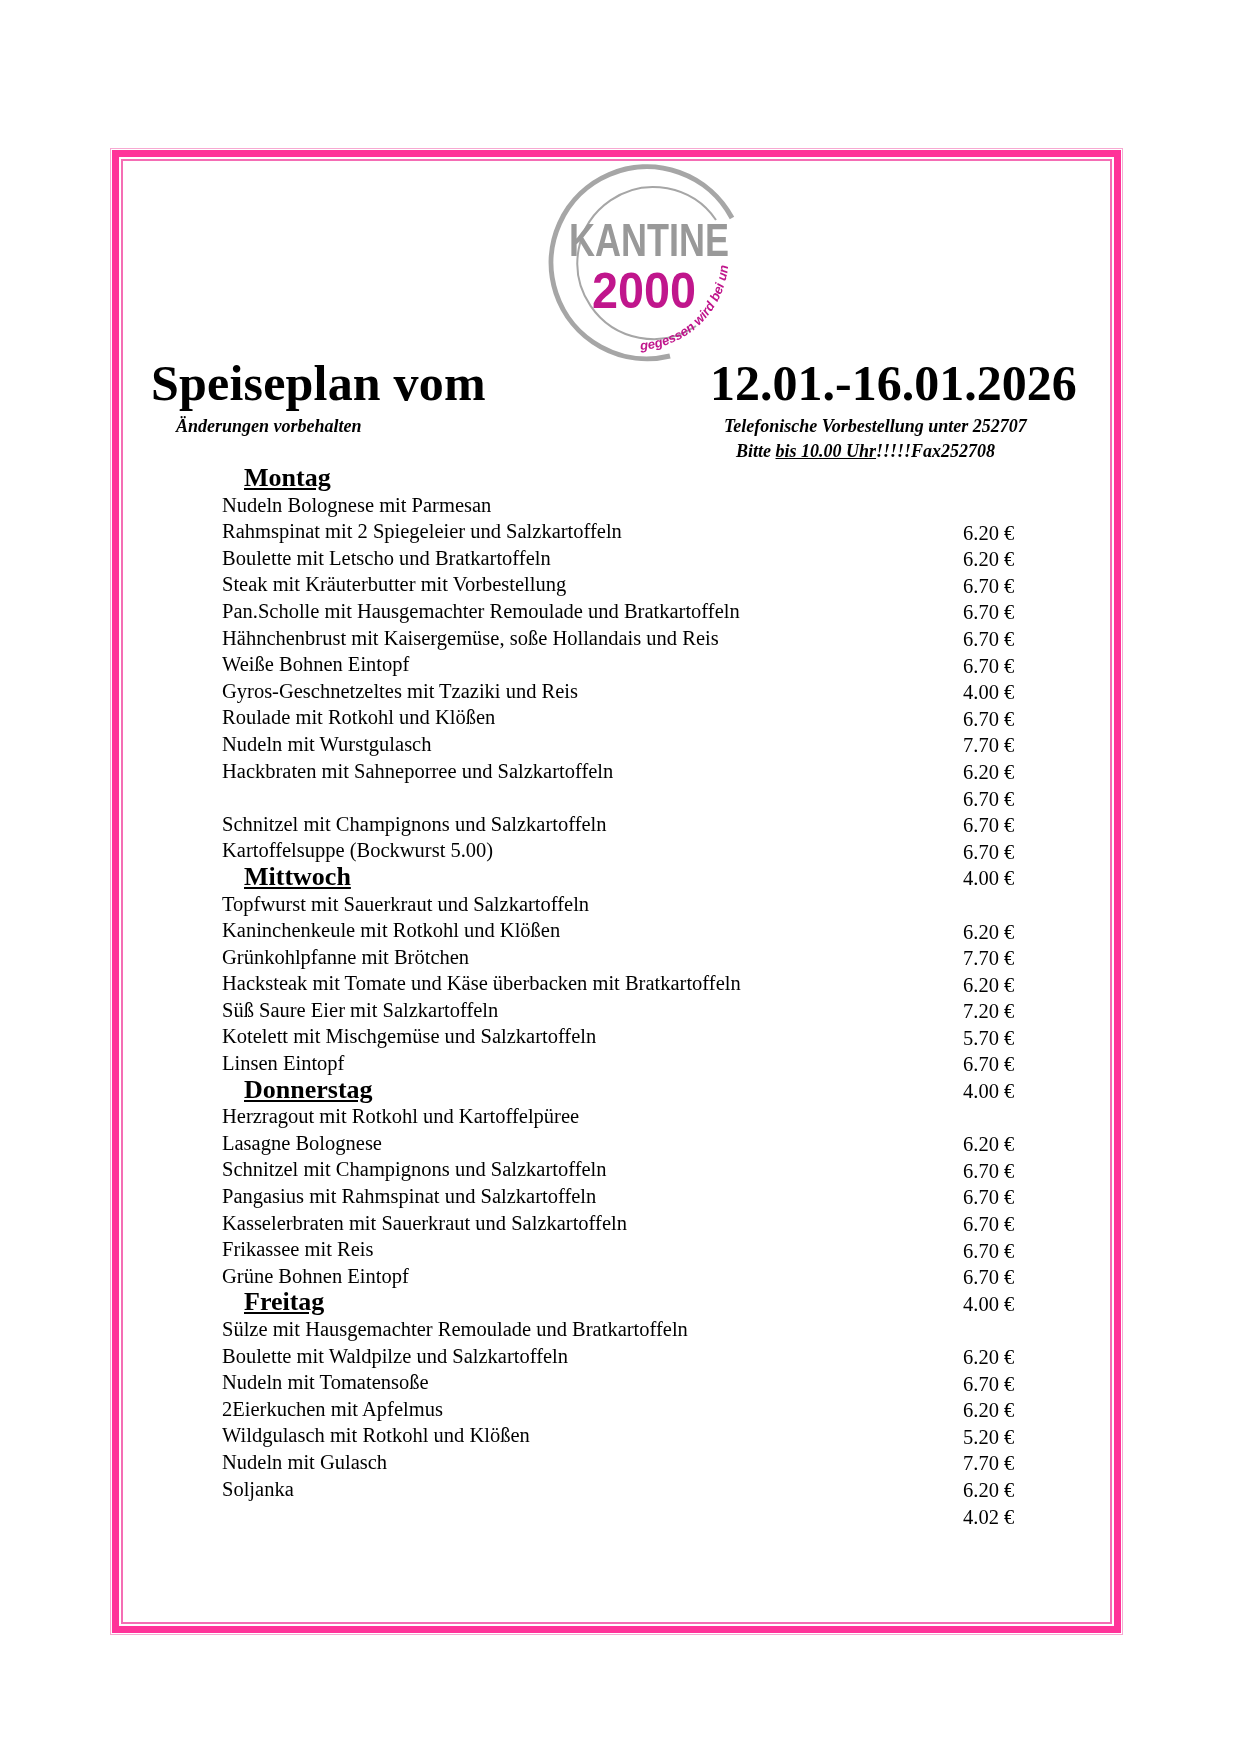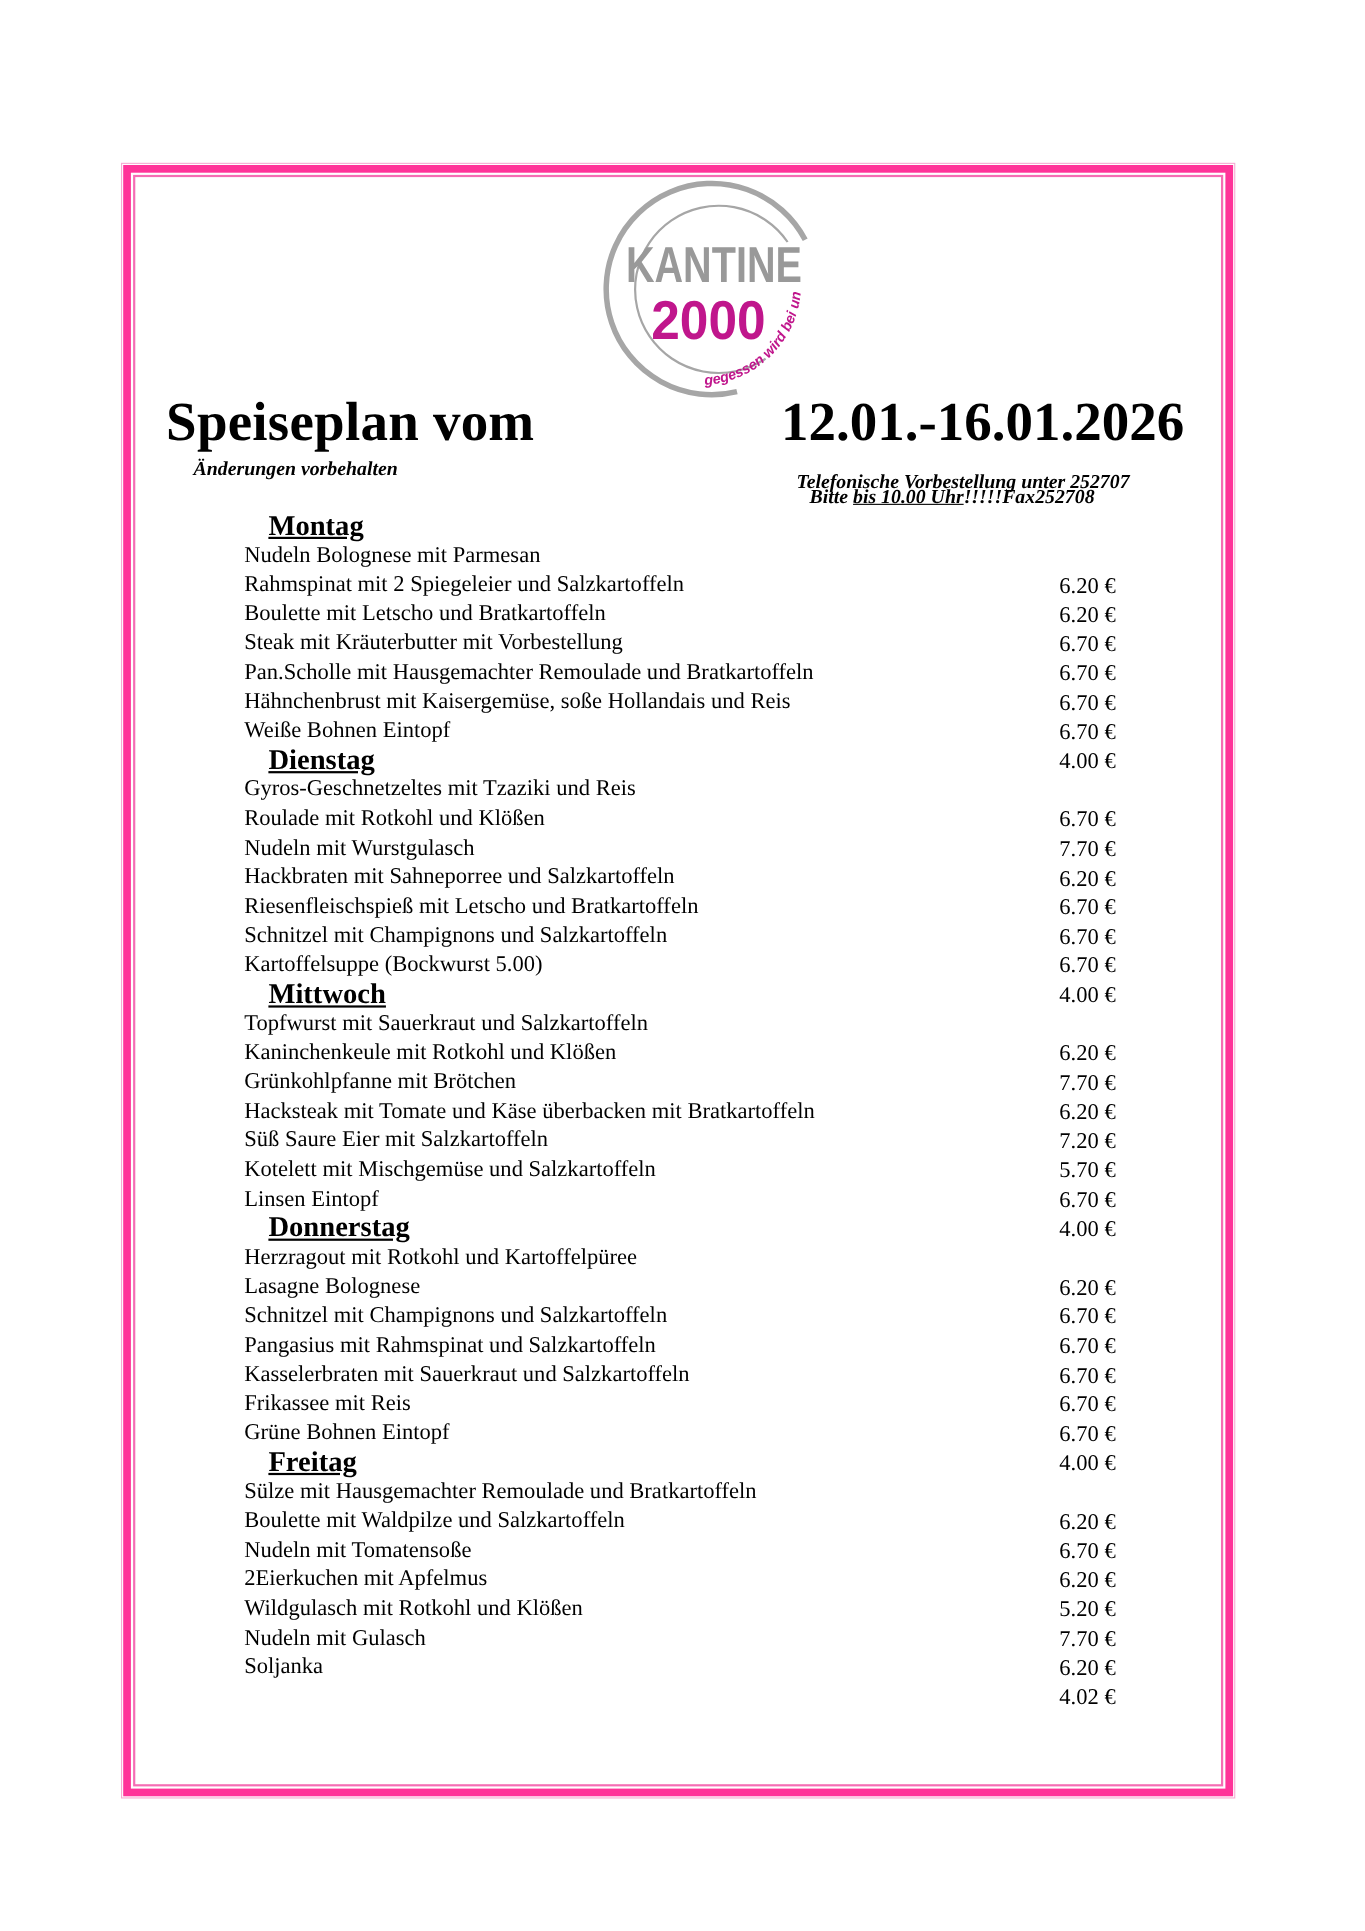--- a/index.html
+++ b/index.html
@@ -19,21 +19,21 @@
     .logo svg { width: 100%; height: 100%; display: block; }
 
     
     .title { position: absolute; left: 151px; top: 358px; font-size: 50px; font-weight: bold;
              line-height: 1; letter-spacing: 0.2px; white-space: nowrap; }
     .date  { position: absolute; left: 710px; top: 358px; font-size: 50px; font-weight: bold;
              line-height: 1; white-space: nowrap; }
     .note  { position: absolute; left: 176px; top: 416px; font-size: 18px; font-weight: bold;
              font-style: italic; white-space: nowrap; }
     .phone { position: absolute; left: 724px; top: 416px; font-size: 18px; font-weight: bold;
-             font-style: italic; white-space: nowrap; margin-top: 12px; }
+             font-style: italic; white-space: nowrap; }
     .order { position: absolute; left: 736px; top: 441px; font-size: 18px; font-weight: bold;
              font-style: italic; white-space: nowrap; }
     .order .u { text-decoration: underline; }
 
     
     .menu { position: absolute; left: 222px; top: 465px; width: 800px; }
     .day-header { height: 26.6px; line-height: 26.6px; font-size: 26px; font-weight: bold;
                   text-decoration: underline; white-space: nowrap; margin-left: 22px; }
     .item { height: 26.6px; line-height: 26.6px; font-size: 20.5px; position: relative; white-space: nowrap; text-align: right; }
     .item .dish { position: absolute; left: 0; top: 0; }
@@ -99,39 +99,37 @@
         <span class="dish">Hähnchenbrust mit Kaisergemüse, soße Hollandais und Reis</span>
         <span class="price">6.70 €</span>
       </div>
     <div class="item">
         <span class="dish">Weiße Bohnen Eintopf</span>
         <span class="price">4.00 €</span>
       </div>
   </div>
 
   <div class="day">
-    <div class="day-header">Dienstag</div>
     <div class="item">
         <span class="dish">Gyros-Geschnetzeltes mit Tzaziki und Reis</span>
         <span class="price">6.70 €</span>
       </div>
     <div class="item">
         <span class="dish">Roulade mit Rotkohl und Klößen</span>
         <span class="price">7.70 €</span>
       </div>
     <div class="item">
         <span class="dish">Nudeln mit Wurstgulasch</span>
         <span class="price">6.20 €</span>
       </div>
     <div class="item">
         <span class="dish">Hackbraten mit Sahneporree und Salzkartoffeln</span>
         <span class="price">6.70 €</span>
       </div>
     <div class="item">
-        <span class="dish">Riesenfleischspieß mit Letscho und Bratkartoffeln</span>
         <span class="price">6.70 €</span>
       </div>
     <div class="item">
         <span class="dish">Schnitzel mit Champignons und Salzkartoffeln</span>
         <span class="price">6.70 €</span>
       </div>
     <div class="item">
         <span class="dish">Kartoffelsuppe (Bockwurst 5.00)</span>
         <span class="price">4.00 €</span>
       </div>

